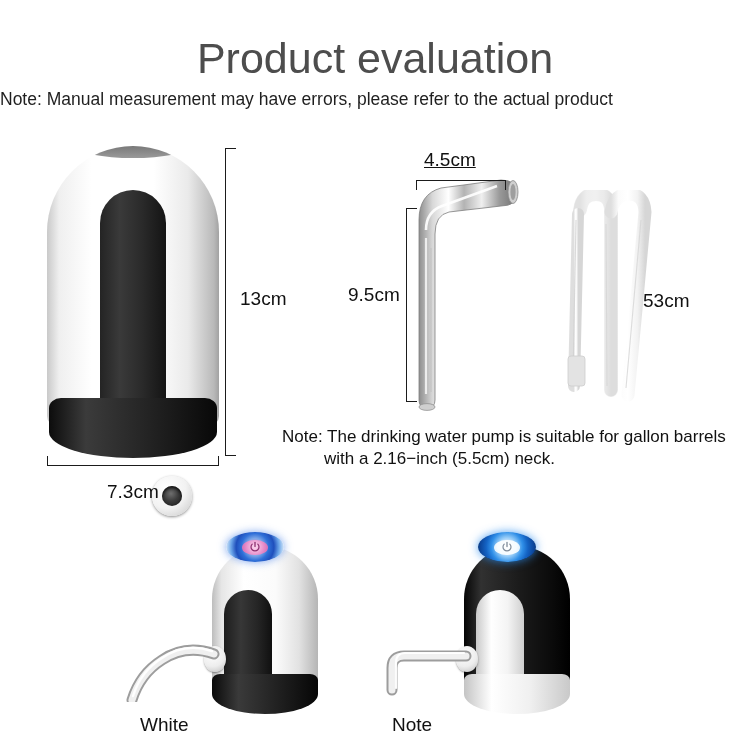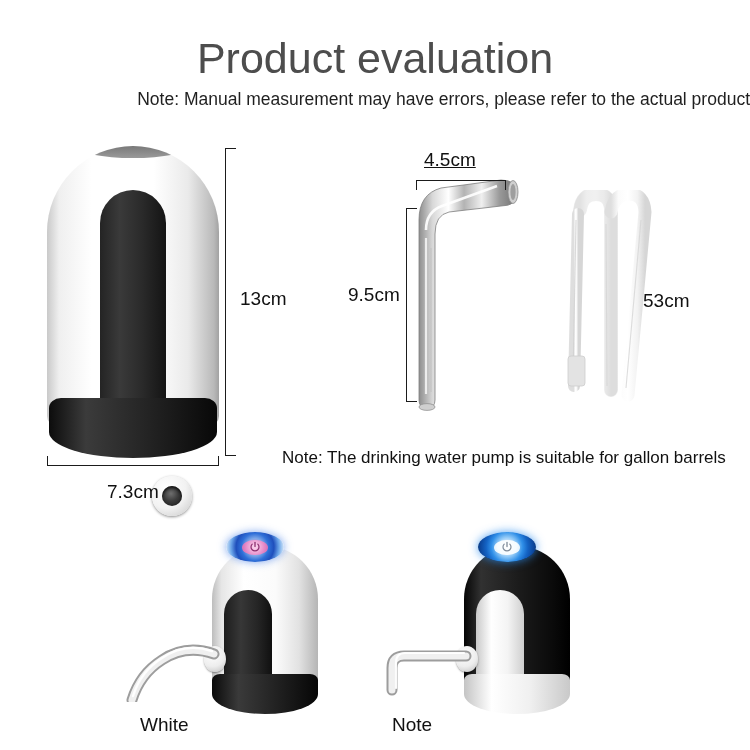--- a/index.html
+++ b/index.html
@@ -18,21 +18,21 @@
     position:absolute;left:0;top:34px;width:750px;
     text-align:center;
     font-size:43px;
     font-weight:400;
     color:#4d4d4d;
     letter-spacing:0px;
     white-space:nowrap;
   }
   .subnote{
     position:absolute;left:0;top:89px;width:750px;
-    text-align:right;
+    text-align:left;
     font-size:17.5px;
     color:#1f1f1f;
     white-space:nowrap;
   }
 
   
   .dim{
     position:absolute;
     font-size:19px;
     color:#111;
@@ -253,22 +253,23 @@
 
     <path d="M14,30 L11,190" fill="none" stroke="#cfcfcf" stroke-width="1.1" opacity=".8"></path>
     <path d="M44,34 L45,196" fill="none" stroke="#d4d4d4" stroke-width="1.1" opacity=".8"></path>
     <path d="M79,30 L64,198" fill="none" stroke="#d4d4d4" stroke-width="1.1" opacity=".8"></path>
 
     <rect x="6" y="166" width="17" height="30" rx="3" fill="#e3e3e3" stroke="#cdcdcd" stroke-width="0.8"></rect>
   </svg>
 
   <div class="dim" style="left:643px;top:290px;">53cm</div>
 
-  <div style="position:absolute;left:282px;top:426px;font-size:17px;line-height:22px;color:#111;margin-top:21px;">
+  <div style="position:absolute;left:282px;top:426px;font-size:17px;line-height:22px;color:#111;">
     <div>Note: The drinking water pump is suitable for gallon barrels</div>
+    <div style="padding-left:42px;">with a 2.16−inch (5.5cm) neck.</div>
   </div>
 
   <div class="vp" id="pump-white" style="left:190px;top:528px;">
     <div class="vp-body">
       <div class="vp-panel"></div>
     </div>
     <div class="vp-base"></div>
     <div class="vp-btn" style="left:36px;top:4px;">
       <div class="vp-btn-glow"></div>
       <div class="vp-btn-core">

